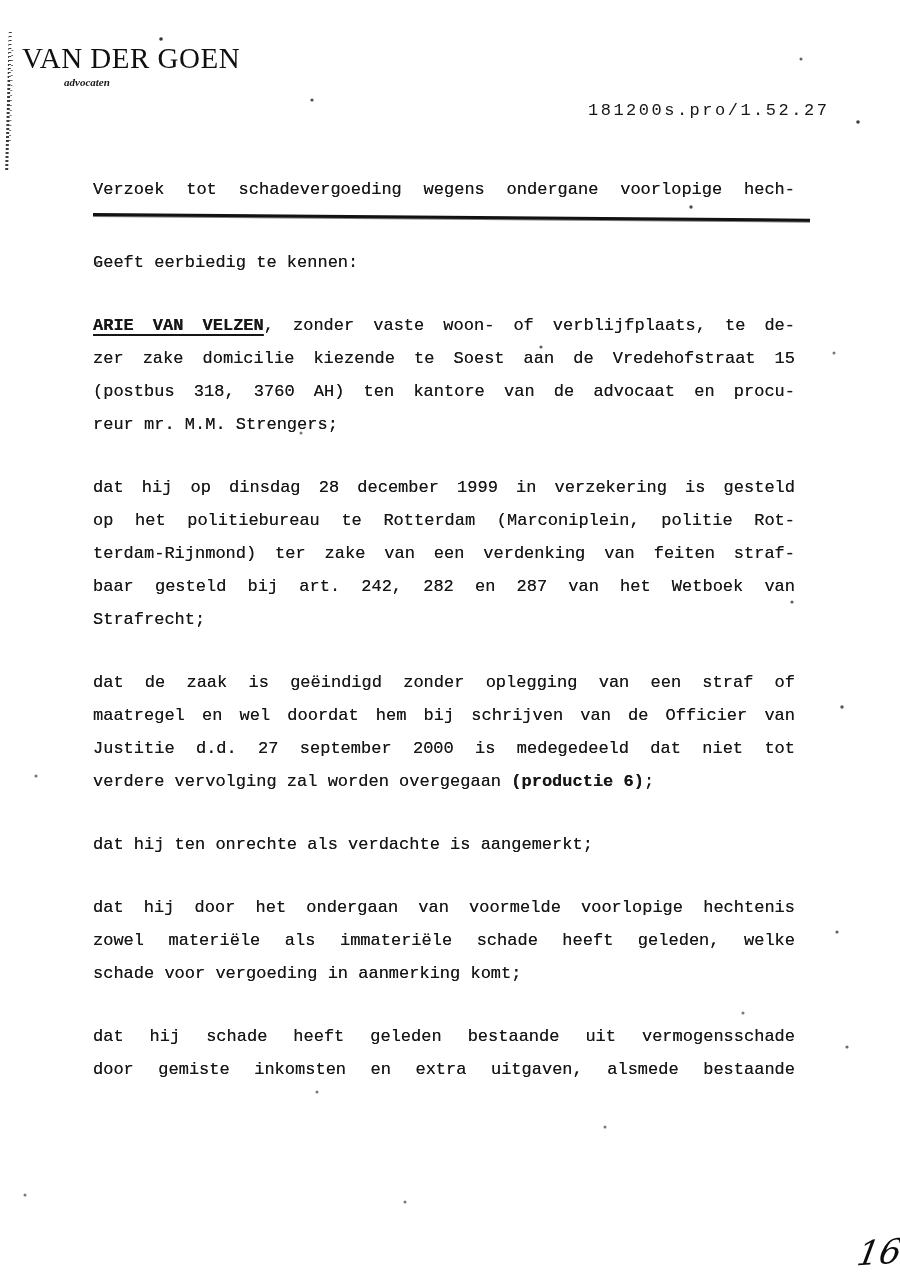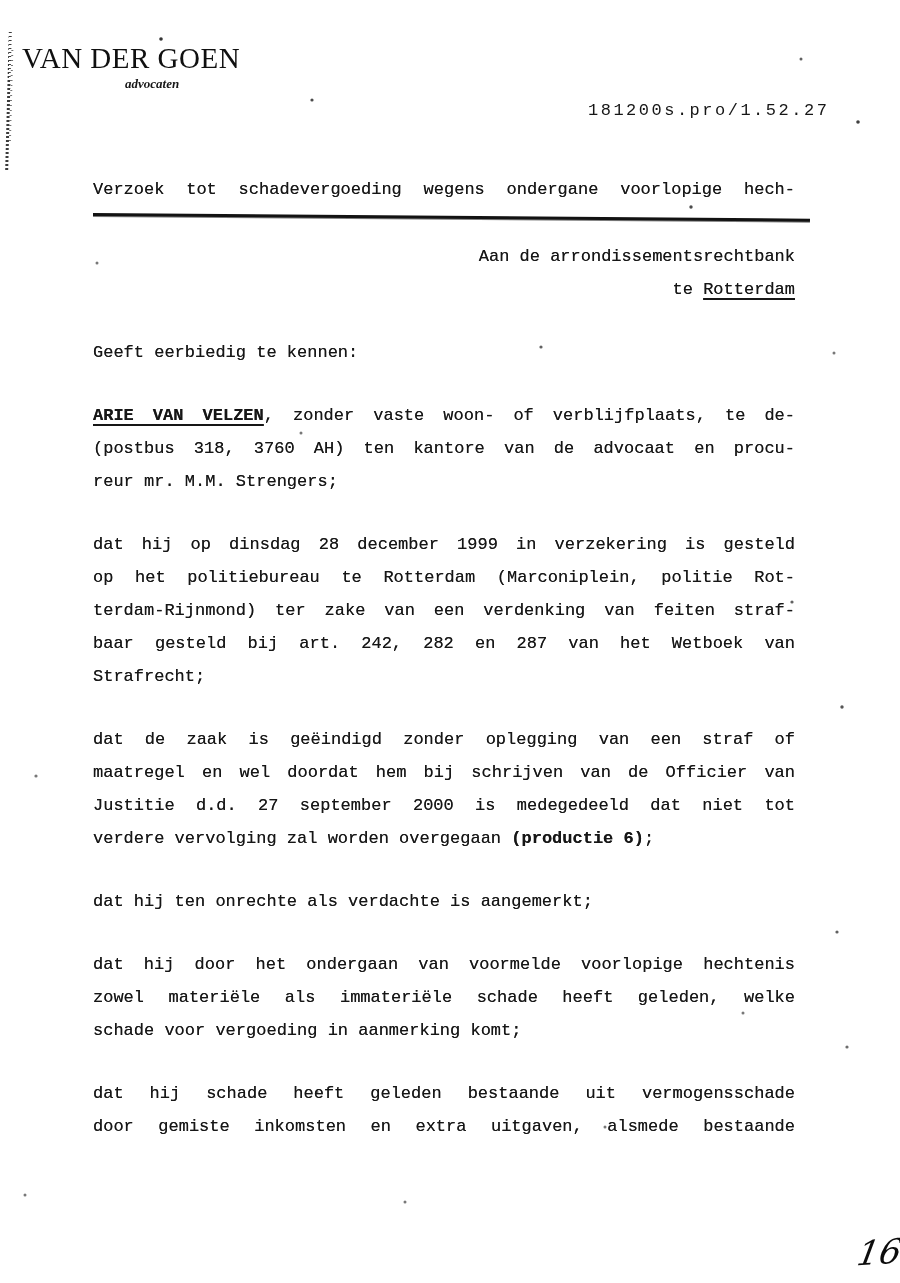--- a/index.html
+++ b/index.html
@@ -19,23 +19,22 @@
     font-family: "Liberation Serif", serif;
     font-size: 29px;
     letter-spacing: 0.5px;
     color: #101010;
     white-space: nowrap;
   }
   .firm-sub {
     font-family: "Liberation Serif", serif;
     font-style: italic;
     font-weight: bold;
-    font-size: 13px;
+    font-size: 11px;
     margin: 1px 0 0 42px;
-    text-align: center;
   }
 
   
   .reference {
     position: absolute;
     left: 588px;
     top: 101px;
     font-size: 17px;
     letter-spacing: 2.5px;
     white-space: nowrap;
@@ -143,30 +142,27 @@
     <div class="firm-sub">advocaten</div>
   </header>
 
   <div class="reference">181200s.pro/1.52.27</div>
 
   <main class="content">
     <div class="subject">
         <div class="tline just"><span>Verzoek tot schadevergoeding wegens ondergane voorlopige hech-</span></div>
       </div>
     <div class="rule"></div>
-    <div class="addressee">
-        <div class="tline"><span>Aan de arrondissementsrechtbank</span></div>
-        <div class="tline"><span>te </span><span class="u">Rotterdam</span></div>
-      </div>
     <div class="paragraphs">
         <div class="para">
           <div class="tline"><span>Geeft eerbiedig te kennen:</span></div>
         </div>
         <div class="para">
           <div class="tline just"><span class="b u">ARIE VAN VELZEN</span><span>, zonder vaste woon- of verblijfplaats, te de-</span></div>
+          <div class="tline just"><span>zer zake domicilie kiezende te Soest aan de Vredehofstraat 15</span></div>
           <div class="tline just"><span>(postbus 318, 3760 AH) ten kantore van de advocaat en procu-</span></div>
           <div class="tline"><span>reur mr. M.M. Strengers;</span></div>
         </div>
         <div class="para">
           <div class="tline just"><span>dat hij op dinsdag 28 december 1999 in verzekering is gesteld</span></div>
           <div class="tline just"><span>op het politiebureau te Rotterdam (Marconiplein, politie Rot-</span></div>
           <div class="tline just"><span>terdam-Rijnmond) ter zake van een verdenking van feiten straf-</span></div>
           <div class="tline just"><span>baar gesteld bij art. 242, 282 en 287 van het Wetboek van</span></div>
           <div class="tline"><span>Strafrecht;</span></div>
         </div>

